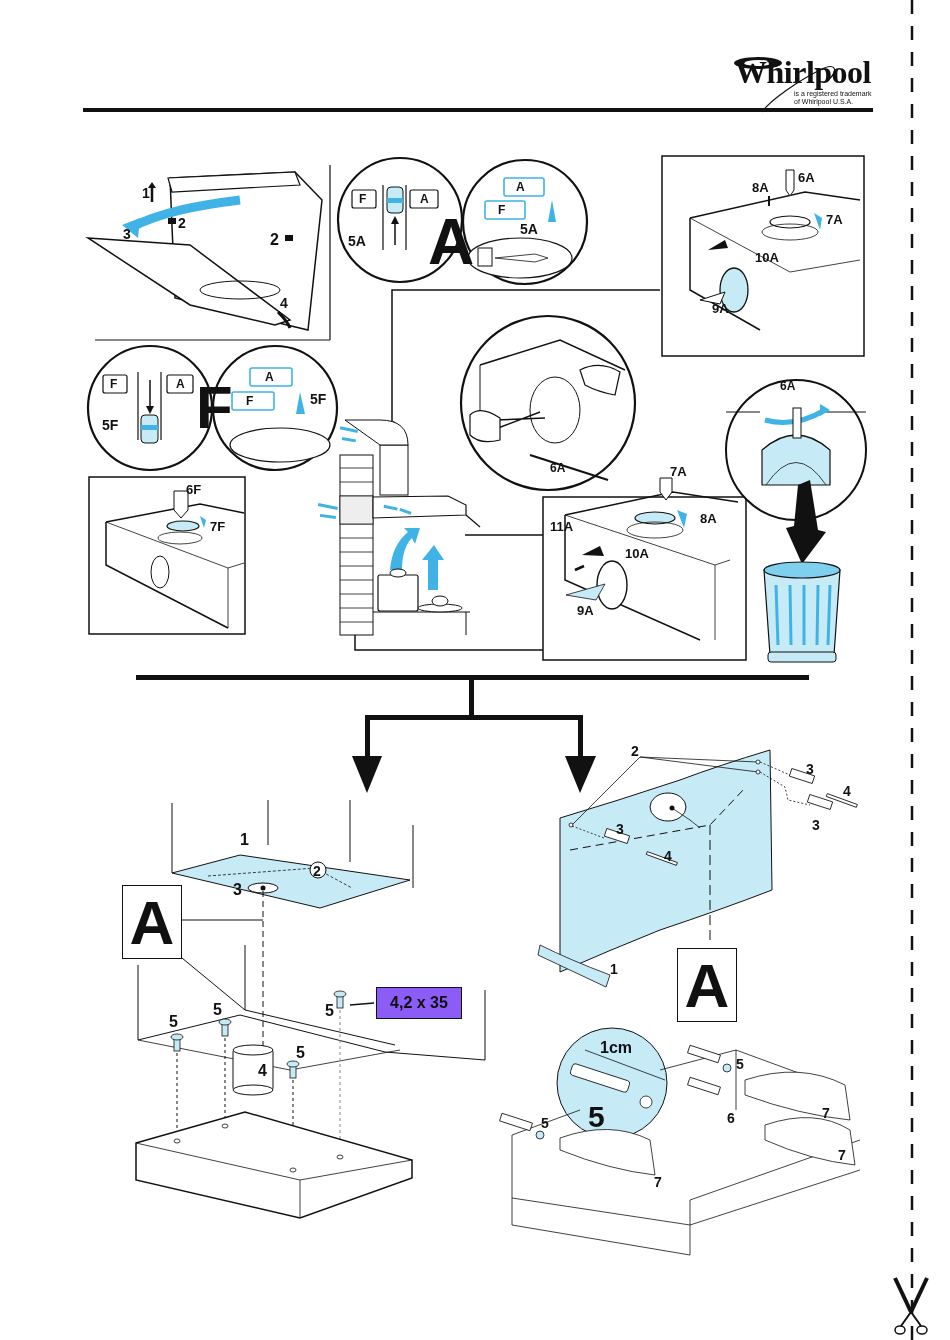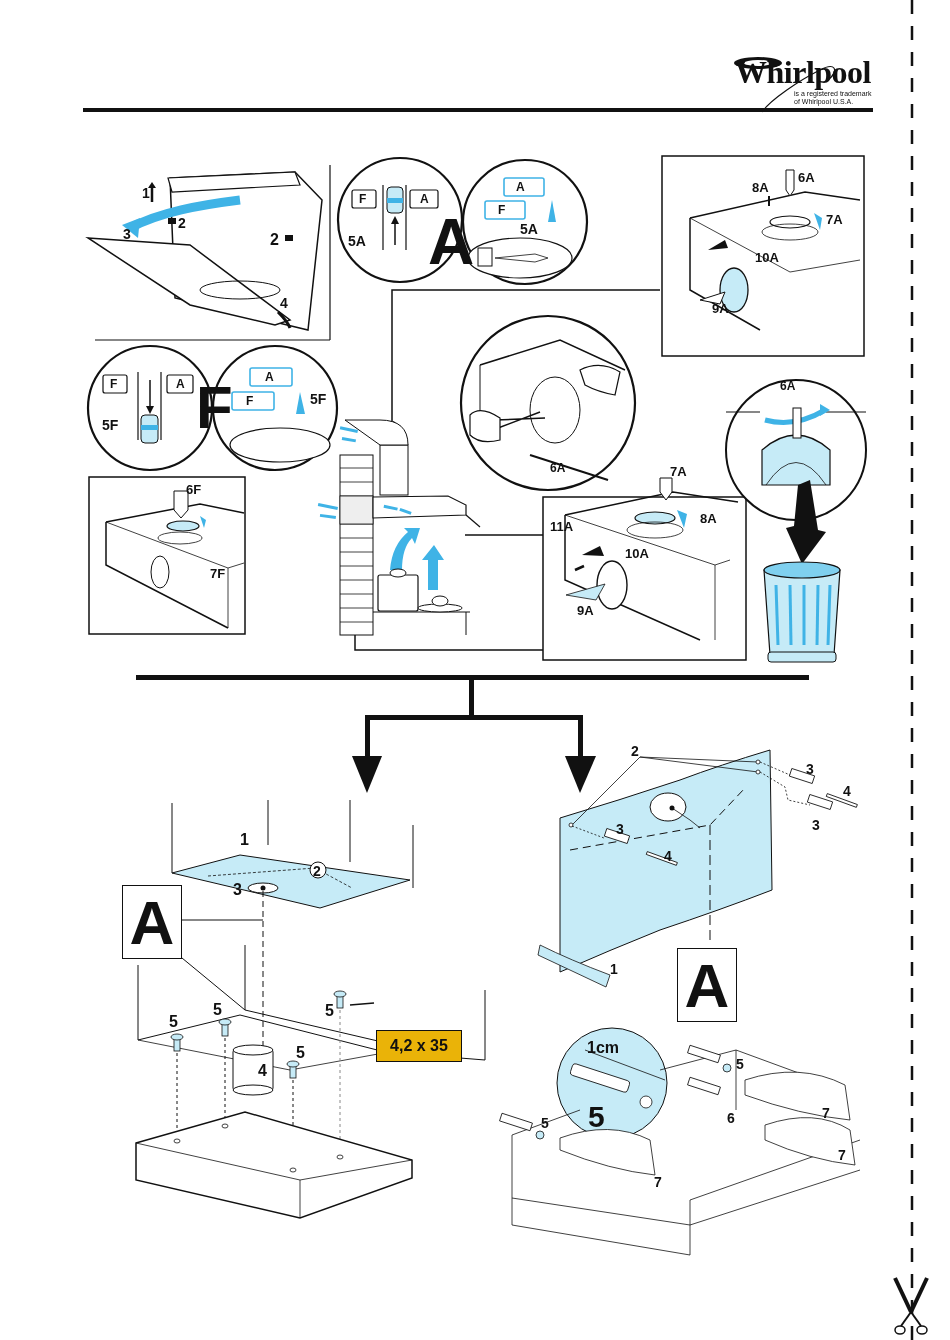--- a/index.html
+++ b/index.html
@@ -4,21 +4,21 @@
 <style>
   html,body{margin:0;padding:0;background:#fff;}
   body{width:950px;height:1340px;position:relative;overflow:hidden;font-family:"Liberation Sans",sans-serif;color:#111;}
   .abs{position:absolute;}
   .lbl{position:absolute;font-family:"Liberation Sans",sans-serif;font-weight:bold;color:#111;line-height:1;white-space:nowrap;}
   .s14{font-size:14px;} .s13{font-size:13px;} .s12{font-size:12px;} .s16{font-size:16px;}
   .bigA{position:absolute;border:1.5px solid #111;background:#fff;font-weight:bold;display:flex;align-items:center;justify-content:center;font-family:"Liberation Sans",sans-serif;}
   svg{position:absolute;overflow:visible;}
   .logo-word{position:absolute;left:735px;top:54px;font-family:"Liberation Serif",serif;font-weight:bold;font-size:32px;letter-spacing:-0.5px;}
   .tm{position:absolute;left:794px;top:90px;font-size:7px;line-height:8px;font-family:"Liberation Sans",sans-serif;}
-  .spec{position:absolute;left:376px;top:1030px;width:84px;height:30px;border:1.5px solid #111;background:#eab308;font-weight:bold;font-size:16px;display:flex;align-items:center;justify-content:center;}
+  .spec{position:absolute;left:376px;top:987px;width:84px;height:30px;border:1.5px solid #111;background:#8b5cf6;font-weight:bold;font-size:16px;display:flex;align-items:center;justify-content:center;}
 </style>
 </head>
 <body>
 
 <div>
   <svg width="950" height="130" style="left:0;top:0;">
     <ellipse cx="758" cy="63" rx="24" ry="6" fill="#111"></ellipse>
     <ellipse cx="758" cy="63" rx="14" ry="3" fill="#fff"></ellipse>
     <path d="M820 70 C 800 80, 770 100, 762 112" stroke="#111" stroke-width="1.2" fill="none"></path>
     <path d="M820 70 C 835 62, 840 70, 828 80" stroke="#111" stroke-width="1.2" fill="none"></path>
@@ -151,21 +151,21 @@
     <path d="M106 522 L106 565 L228 628" stroke="#111" stroke-width="1.5" fill="none"></path>
     <path d="M106 522 L228 568 L244 563" stroke="#111" stroke-width="0.8" fill="none"></path>
     <line x1="228" y1="568" x2="228" y2="628" stroke="#111" stroke-width="0.8"></line>
     <ellipse cx="183" cy="526" rx="16" ry="5" fill="#c6ebf7" stroke="#111" stroke-width="1.2"></ellipse>
     <ellipse cx="180" cy="538" rx="22" ry="6" fill="none" stroke="#111" stroke-width="0.8"></ellipse>
     <ellipse cx="160" cy="572" rx="9" ry="16" fill="none" stroke="#111" stroke-width="1"></ellipse>
     <path d="M174 491 L174 510 L181 518 L188 510 L188 491 Z" fill="#fff" stroke="#111"></path>
     <path d="M200 516 L206 520 L204 528" fill="#3fb3e6"></path>
   </svg>
   <div class="lbl s13" style="left:186px;top:483px;">6F</div>
-  <div class="lbl s13" style="left:210px;top:520px;margin-top:47px;">7F</div>
+  <div class="lbl s13" style="left:210px;top:520px;">7F</div>
 </div>
 
 <div>
   <svg width="950" height="1340" style="left:0;top:0;">
 
     <path d="M392 425 L392 290 L660 290" stroke="#111" stroke-width="1.5" fill="none"></path>
     <circle cx="392" cy="425" r="4" fill="#111"></circle>
     <path d="M355 510 L355 650 L545 650" stroke="#111" stroke-width="1.5" fill="none"></path>
     <circle cx="355" cy="512" r="4" fill="#111"></circle>
     <line x1="465" y1="535" x2="560" y2="535" stroke="#111" stroke-width="1.5"></line>
@@ -400,21 +400,21 @@
     </g>
   </svg>
   <div class="bigA" style="left:677px;top:948px;width:58px;height:72px;font-size:62px;">A</div>
   <div class="lbl s14" style="left:631px;top:744px;">2</div>
   <div class="lbl s14" style="left:806px;top:762px;">3</div>
   <div class="lbl s14" style="left:843px;top:784px;">4</div>
   <div class="lbl s14" style="left:812px;top:818px;">3</div>
   <div class="lbl s14" style="left:664px;top:849px;">4</div>
   <div class="lbl s14" style="left:610px;top:962px;">1</div>
   <div class="lbl s14" style="left:616px;top:822px;">3</div>
-  <div class="lbl s16" style="left:587px;top:1040px;">1cm</div>
+  <div class="lbl s16" style="left:600px;top:1040px;">1cm</div>
   <div class="lbl" style="left:588px;top:1102px;font-size:30px;">5</div>
   <div class="lbl s14" style="left:541px;top:1116px;">5</div>
   <div class="lbl s14" style="left:736px;top:1057px;">5</div>
   <div class="lbl s14" style="left:727px;top:1111px;">6</div>
   <div class="lbl s14" style="left:822px;top:1106px;">7</div>
   <div class="lbl s14" style="left:838px;top:1148px;">7</div>
   <div class="lbl s14" style="left:654px;top:1175px;">7</div>
 </div>
 
 </body></html>

